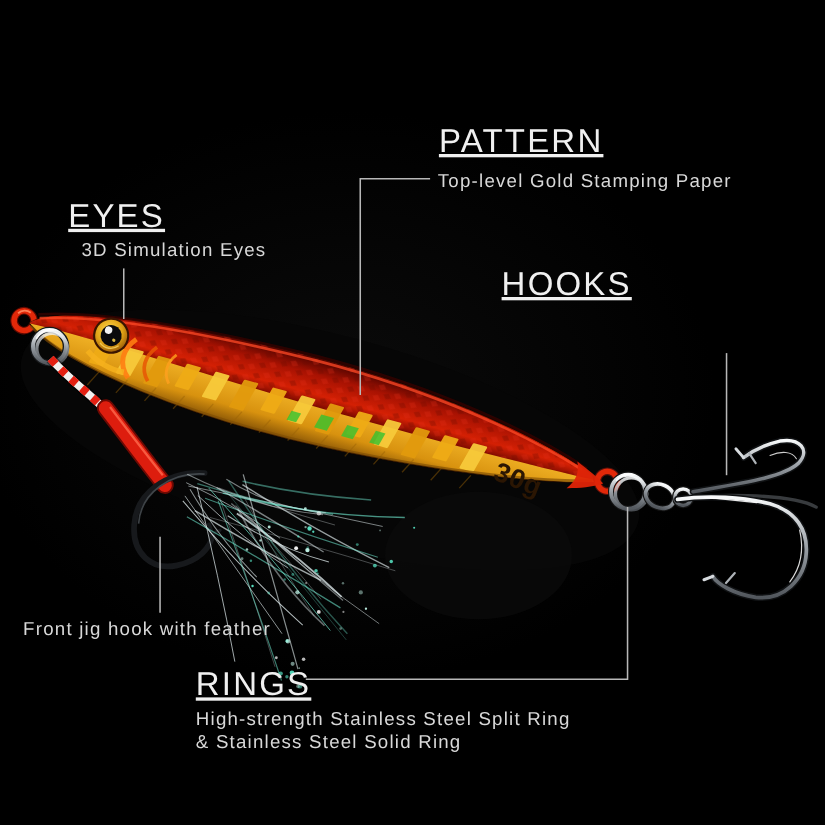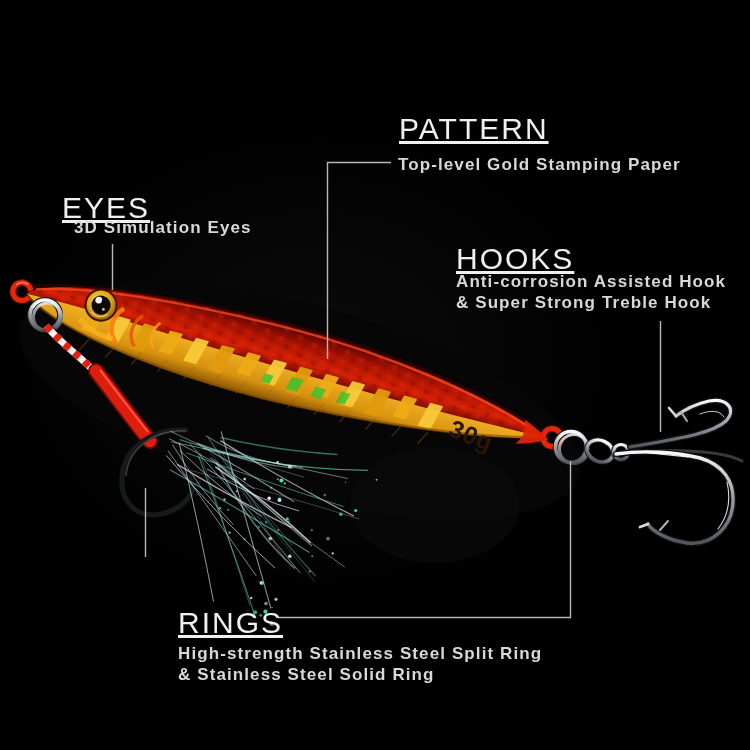--- a/index.html
+++ b/index.html
@@ -3,21 +3,21 @@
 <meta charset="utf-8">
 <style>
   html,body{margin:0;padding:0;background:#000;}
   body{width:750px;height:750px;position:relative;overflow:hidden;
        font-family:"Liberation Sans",sans-serif;}
   .stage{position:absolute;inset:0;
          background:radial-gradient(ellipse 62% 48% at 42% 48%, #0b0b0b 0%, #000 72%);}
   svg{position:absolute;left:0;top:0;}
   .ann{position:absolute;white-space:nowrap;}
   .title{font-size:30px;line-height:32px;letter-spacing:2px;color:#f0f0f0;font-weight:400;text-decoration:underline;}
-  .desc{font-size:17px;line-height:21px;letter-spacing:1.1px;color:#d8d8d8;font-weight:700;}
+  .desc{font-size:17px;line-height:21px;letter-spacing:1.1px;color:#d8d8d8;font-weight:400;}
 </style>
 </head>
 <body>
 
 <div class="stage">
 
 <svg width="750" height="750" viewBox="0 0 750 750">
   <defs>
     <linearGradient id="bellyG" x1="0" y1="0" x2="0" y2="1">
       <stop offset="0" stop-color="#b97c0c"></stop>
@@ -269,32 +269,29 @@
 
   <g stroke="#b8b8b8" stroke-width="1.4" fill="none">
     <line x1="112.5" y1="244" x2="112.5" y2="290"></line>
     <polyline points="391,162.5 327.5,162.5 327.5,359"></polyline>
     <line x1="660.5" y1="321" x2="660.5" y2="432"></line>
     <line x1="145.5" y1="488" x2="145.5" y2="557"></line>
     <polyline points="278,617.5 570.5,617.5 570.5,461"></polyline>
   </g>
 </svg>
 
-<div class="ann title" style="left:62px;top:192px;">EYES</div>
+<div class="ann title" style="left:62px;top:181px;">EYES</div>
 <div class="ann desc" style="left:74px;top:217px;">3D Simulation Eyes</div>
 
 <div class="ann title" style="left:399px;top:113px;">PATTERN</div>
 <div class="ann desc" style="left:398px;top:154px;">Top-level Gold Stamping Paper</div>
 
 <div class="ann title" style="left:456px;top:243px;">HOOKS</div>
-<div class="ann desc" style="left:456px;top:271px;">
-  <div>Anti-corrosion Assisted Hook</div>
-  <div>&amp; Super Strong Treble Hook</div>
-</div>
-
+
+<div class="ann desc" style="left:21px;top:561px;">Front jig hook with feather</div>
 
 <div class="ann desc" style="left:178px;top:643px;">
   <div>High-strength Stainless Steel Split Ring</div>
   <div>&amp; Stainless Steel Solid Ring</div>
 </div>
 <div class="ann title" style="left:178px;top:607px;">RINGS</div>
 
 </div>
 
 </body></html>

